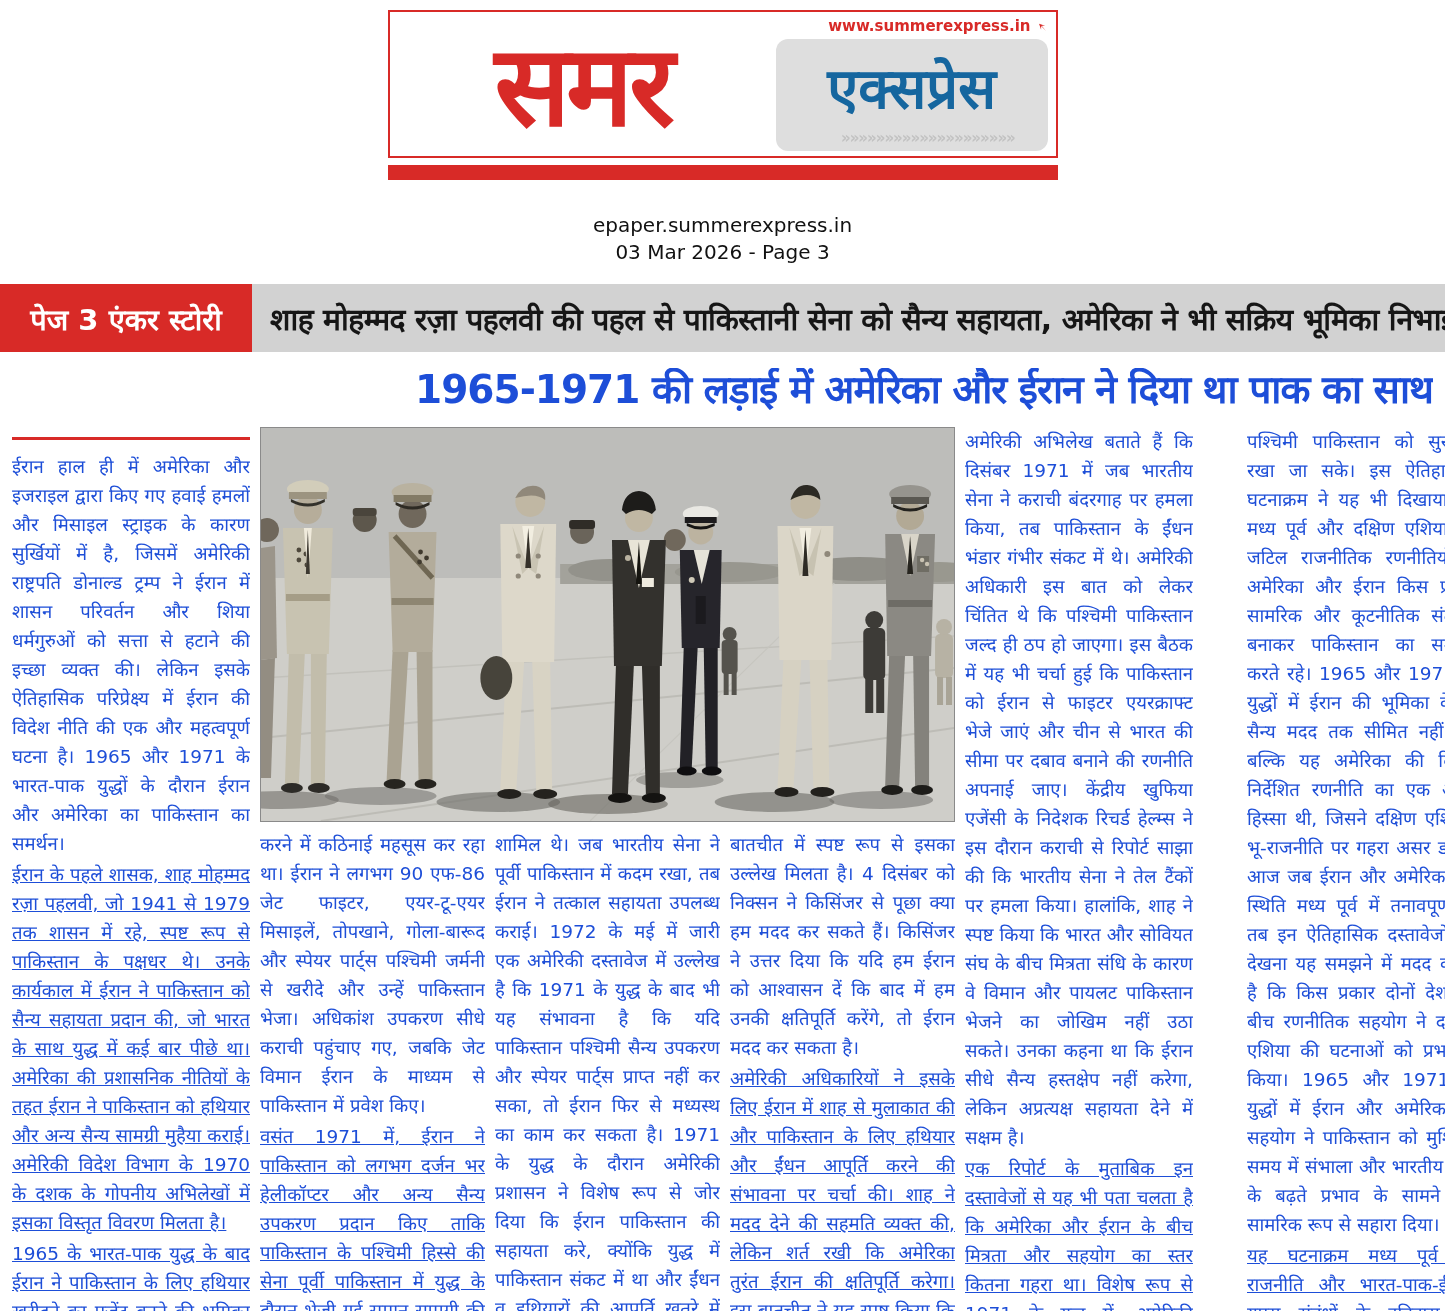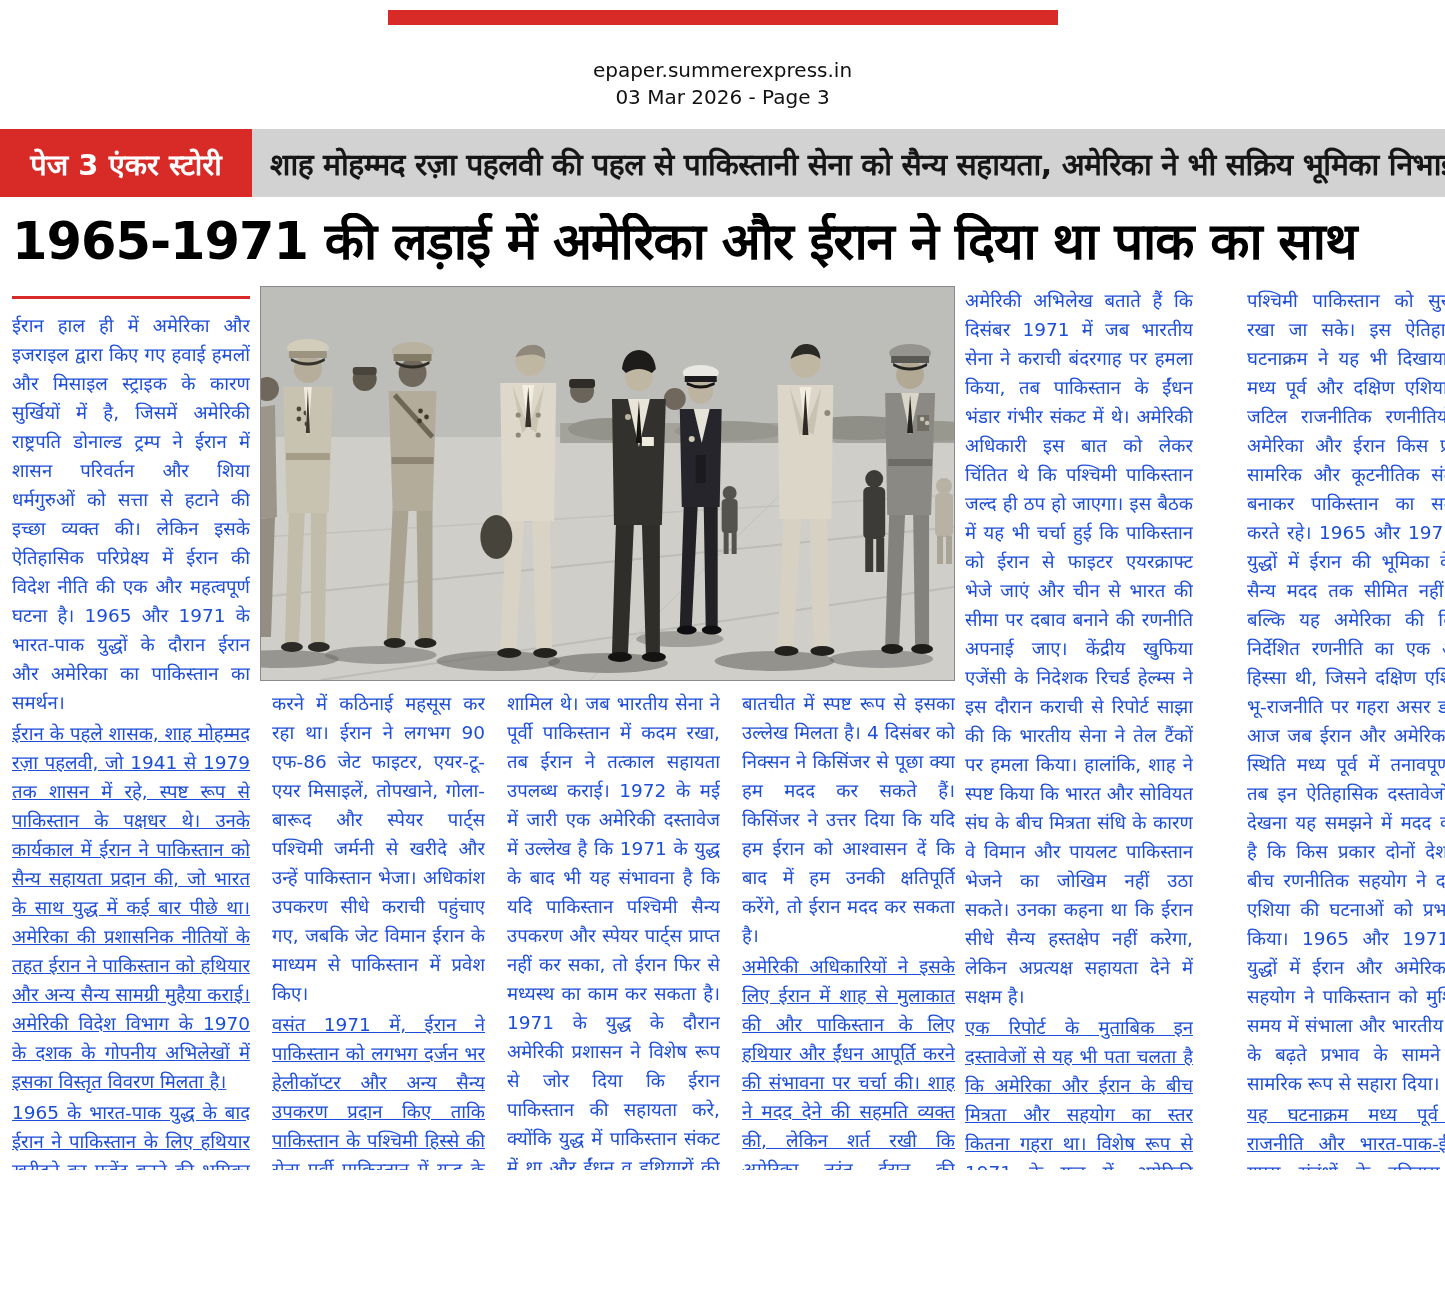--- a/index.html
+++ b/index.html
@@ -49,22 +49,22 @@
     align-items:center; justify-content:center; font-weight:800; font-size:29px;
   }
   .kicker-strip {
     flex:1; background:#d2d2d2; color:#161616; display:flex; align-items:center;
     padding-left:18px; font-weight:800; font-size:30px; letter-spacing:-0.5px;
     white-space:nowrap; overflow:hidden;
   }
 
   
   .headline {
-    margin:16px 12px 6px; text-align:left; color:#000000;
-    font-weight:800; font-size:51px; line-height:1.15; letter-spacing:-1px;
+    margin:16px 12px 6px; text-align:right; color:#1d4ed8;
+    font-weight:800; font-size:39px; line-height:1.15; letter-spacing:-1px;
     white-space:nowrap; overflow:hidden;
   }
 
   
   .article-body {
     display:flex; gap:10px; padding:8px 12px 0; height:892px; overflow:hidden;
   }
   .col { overflow:hidden; }
   .col-1 { flex:0 0 238px; }
   .mid   { flex:0 0 695px; display:flex; flex-direction:column; }
@@ -81,28 +81,43 @@
   .para {
     margin:0; text-align:justify; font-size:18.5px; line-height:29px; color:#1d4ed8;
   }
   .para + .para { margin-top:2px;text-decoration:underline; }
 
   .photo-frame {
     flex:0 0 395px; border:1px solid #8a8a8a; background:#c9c8c4; overflow:hidden;
   }
   .photo-frame svg { display:block; width:100%; height:100%; }
   .mid-cols { display:flex; gap:10px; margin-top:8px; flex:1; overflow:hidden; }
-  .mid-col { flex:1; overflow:hidden;margin-left:12px; }
+  .mid-col { flex:1; overflow:hidden; }
 </style>
 </head>
 <body>
 
 <div class="page">
 
   <div class="masthead">
+    <div class="logo-box">
+      <div class="logo-primary">समर</div>
+      <div class="logo-right">
+        <div class="website-row">
+          <span>www.summerexpress.in</span>
+          <svg class="cursor-icon" viewBox="0 0 16 16">
+            <path d="M13.5 13.5 L7.5 7.5 L7.5 12 L5 4.5 L12.5 7 L8.2 7.2 Z" fill="#d82a27" transform="rotate(0 8 8)"></path>
+          </svg>
+        </div>
+        <div class="logo-secondary-box">
+          <span class="logo-secondary">एक्सप्रेस</span>
+          <span class="chevrons">»»»»»»»»»»»»»»»»»»»»</span>
+        </div>
+      </div>
+    </div>
     <div class="red-bar"></div>
   </div>
 
   <div class="epaper-block">
     <div>epaper.summerexpress.in</div>
     <div>03 Mar 2026 - Page 3</div>
   </div>
 
   <div class="kicker">
     <div class="kicker-tag">पेज 3 एंकर स्टोरी</div>

